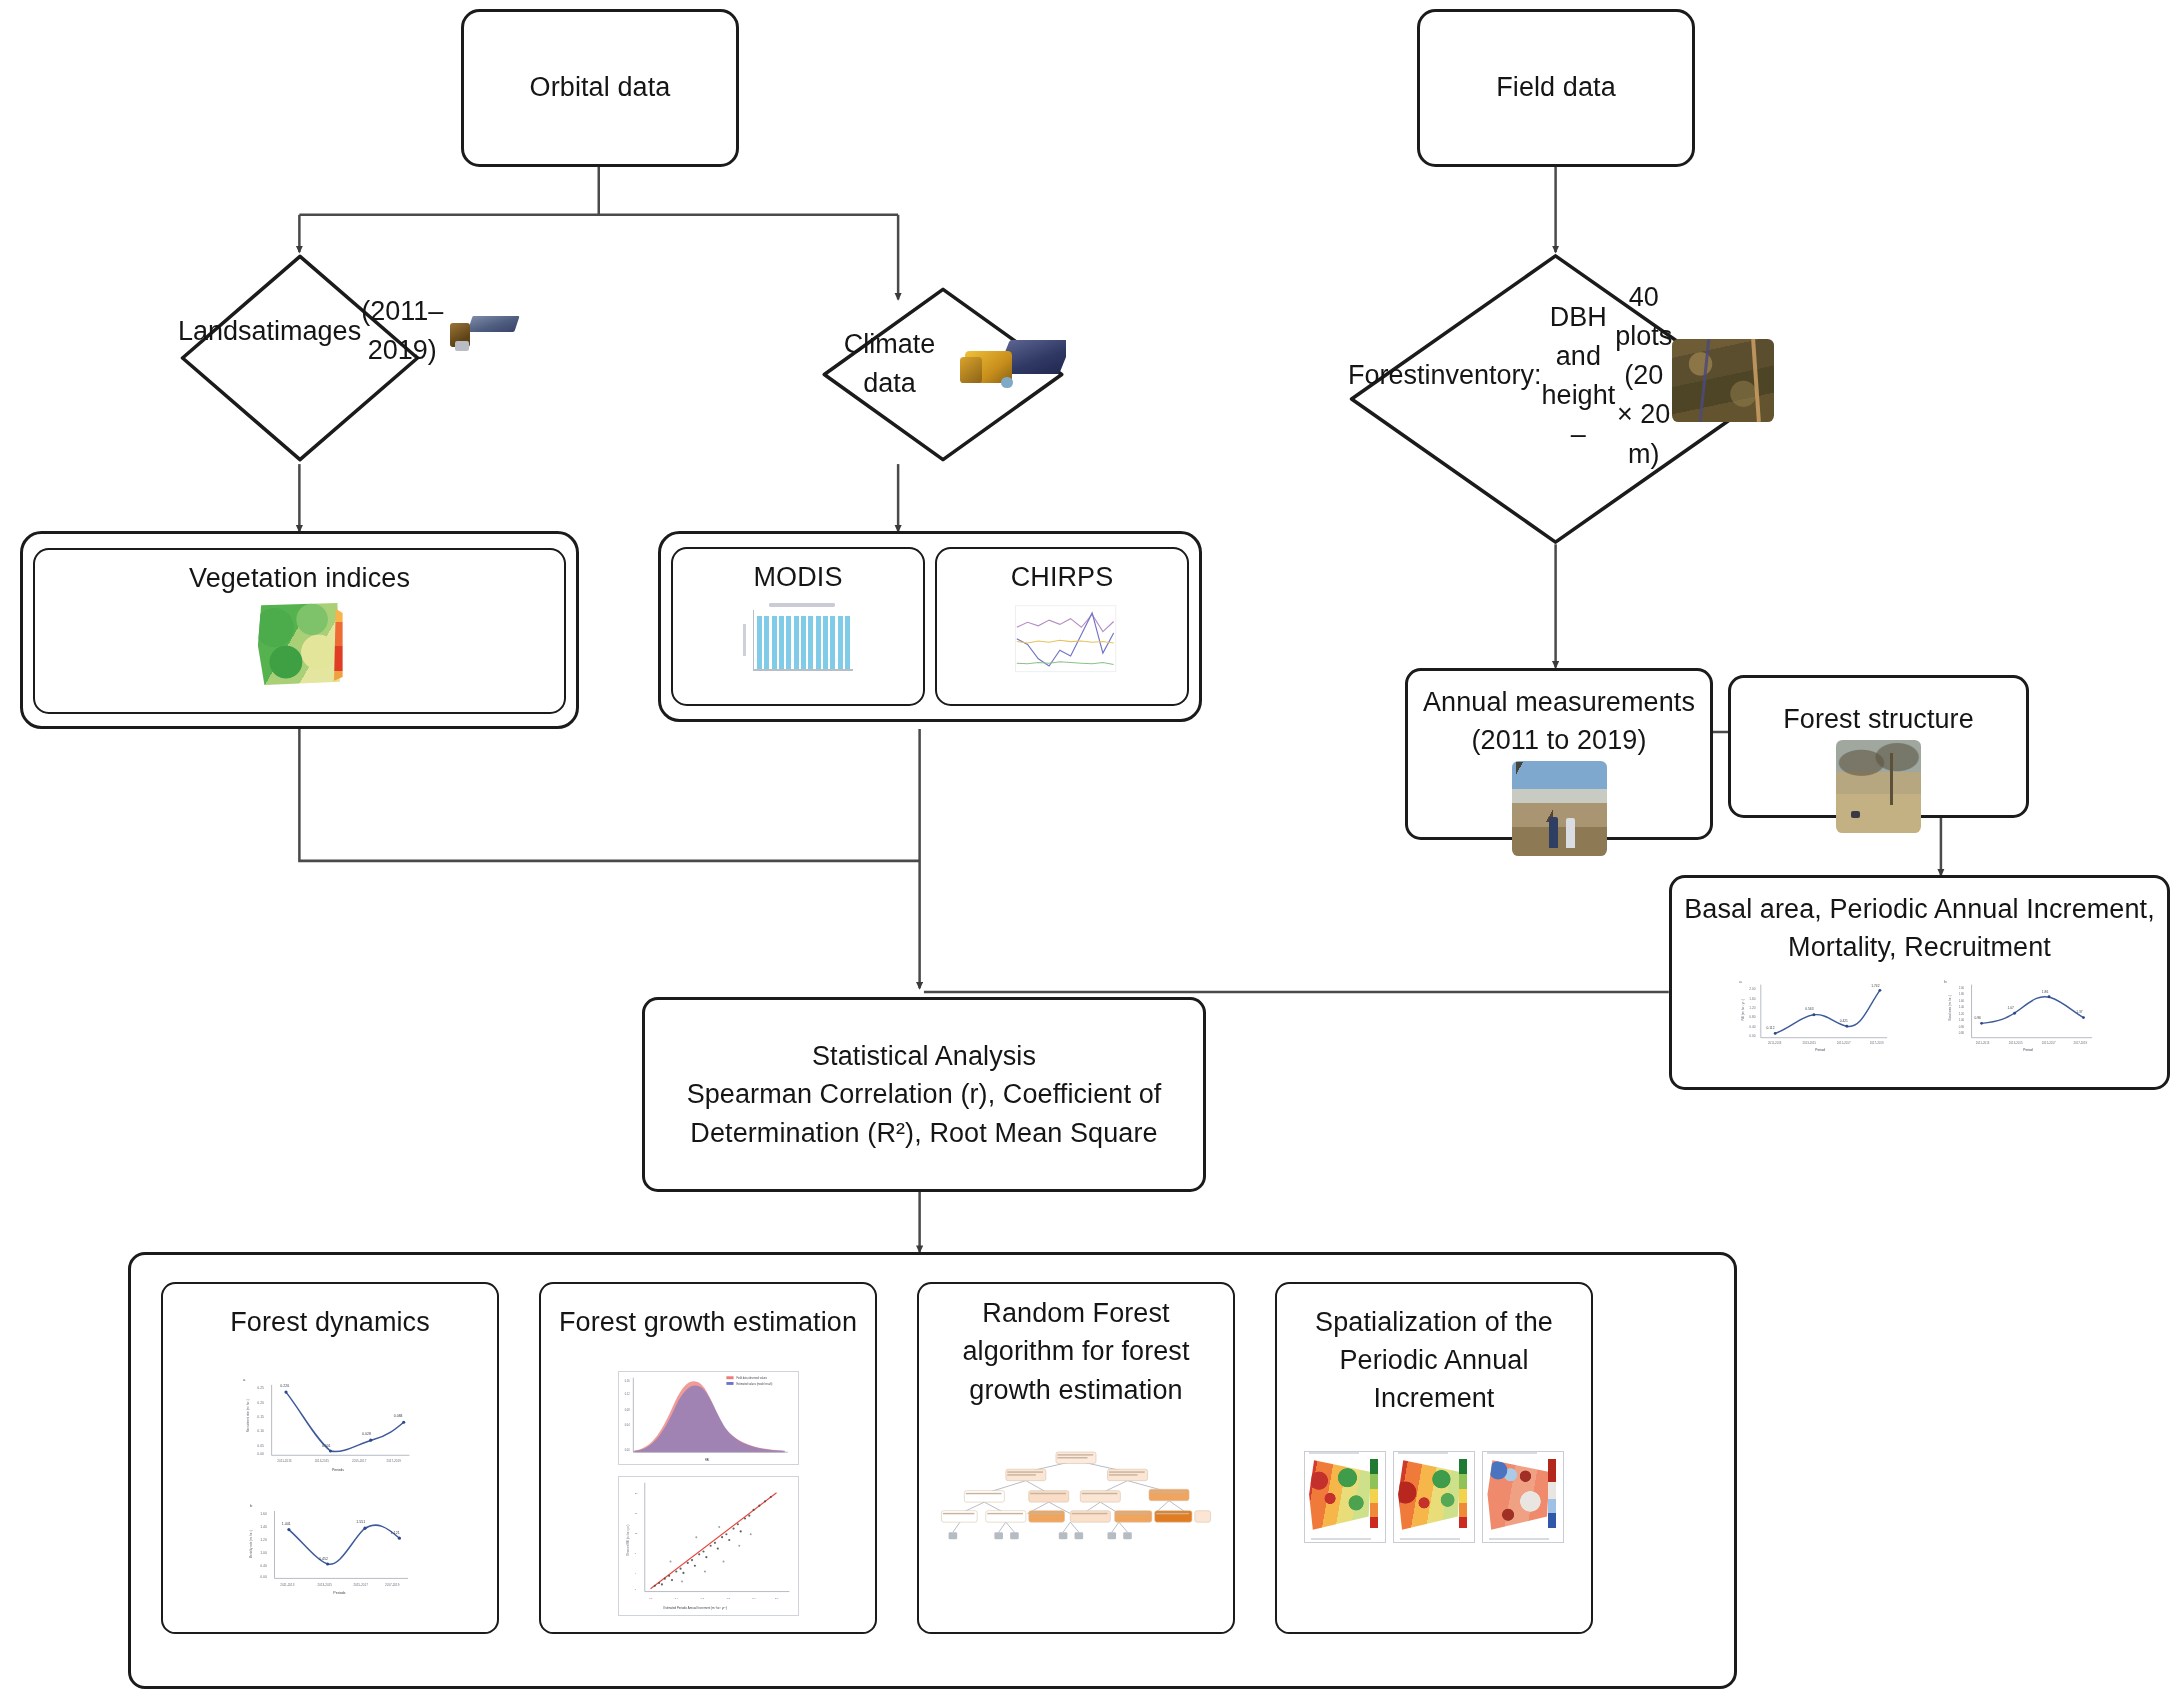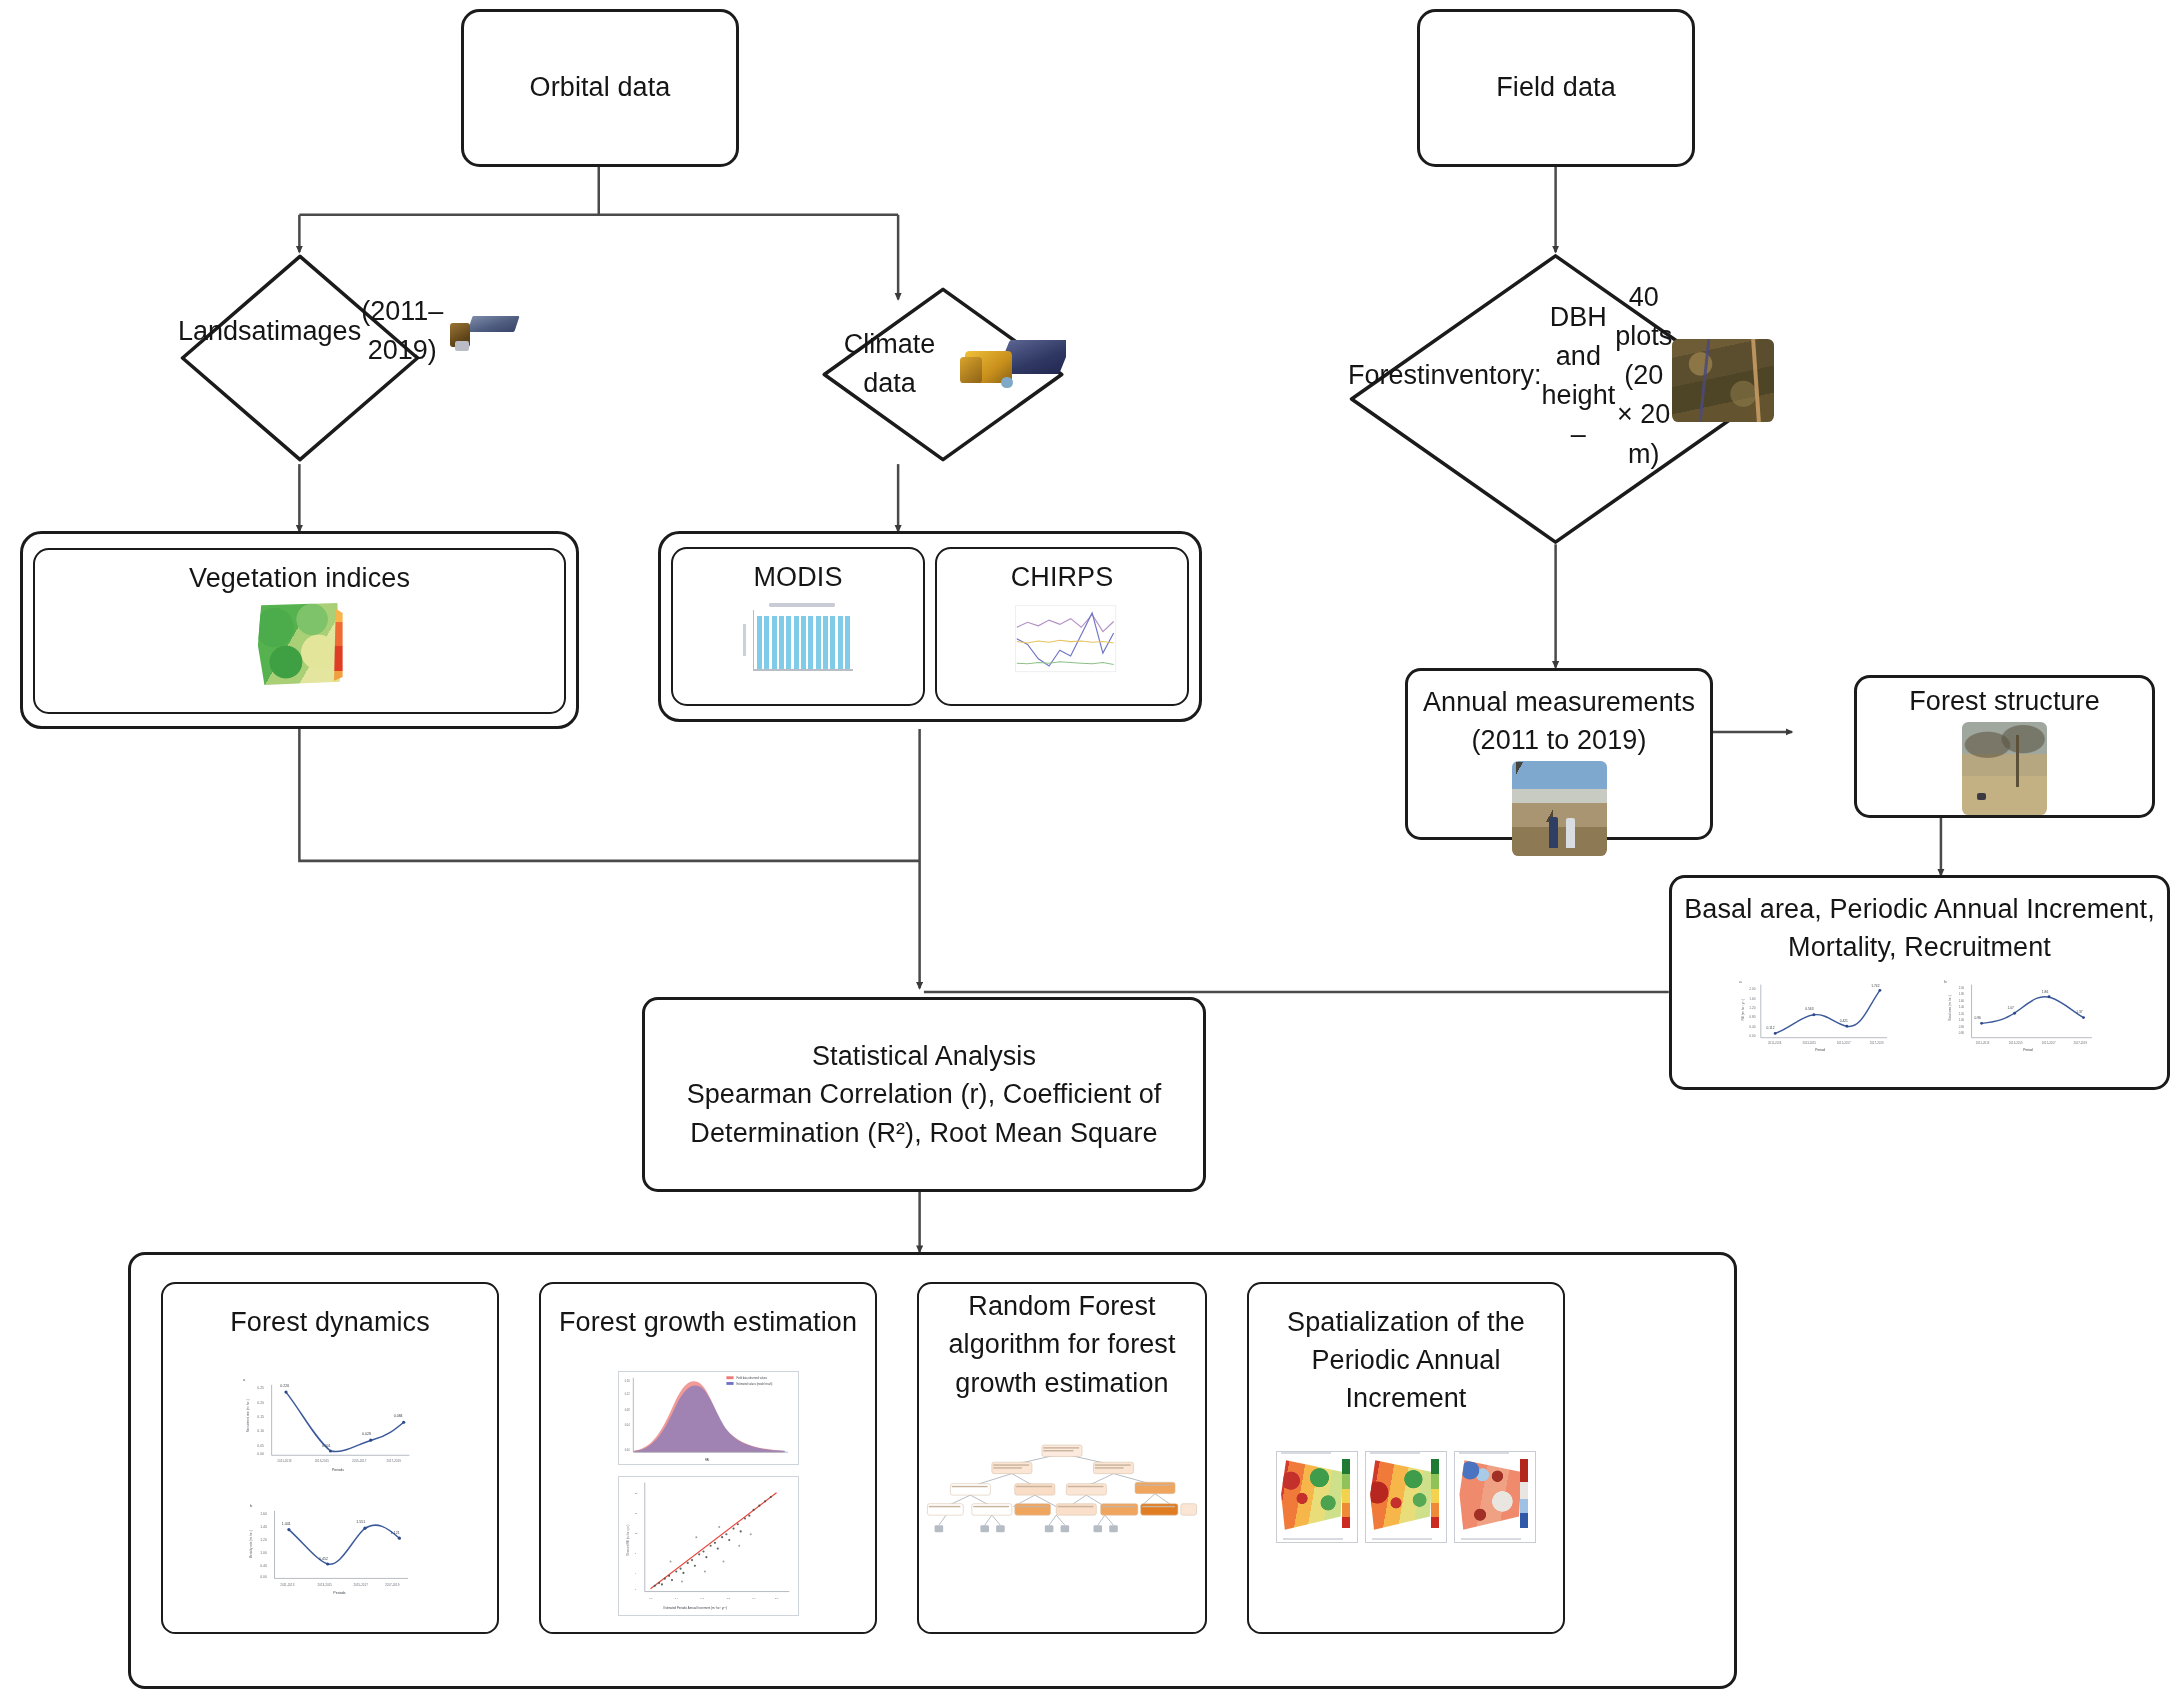--- a/index.html
+++ b/index.html
@@ -317,21 +317,21 @@
   <div class="node" style="left:1405px;top:668px;width:308px;height:172px;padding-top:11.5px;border-radius:15.8px;">
     <span class="label">Annual measurements</span>
     <span class="label">(2011 to 2019)</span>
     <div class="ph-field thumb" style="margin-top:1.4px;">
       <div class="tree"></div>
         <div class="p1"></div>
         <div class="p2"></div>
     </div>
   </div>
 
-  <div class="node" style="left:1854px;top:675px;width:301px;height:143px;padding-top:4px;border-radius:15.8px;">
+  <div class="node" style="left:1728px;top:675px;width:301px;height:143px;padding-top:22px;border-radius:15.8px;">
     <span class="label">Forest structure</span>
     <div class="ph-struct thumb" style="margin-top:1.4px;">
       <div class="canopy"></div>
         <div class="trunk"></div>
         <div class="animal"></div>
     </div>
   </div>
 
   <div class="node" style="left:1669px;top:875px;width:501px;height:215px;padding-top:11.5px;border-radius:15.8px;">
     <span class="label">Basal area, Periodic Annual Increment,</span>
@@ -574,21 +574,21 @@
               <text x="150" y="170">1.2</text>
                 <text x="186" y="170">1.6</text>
                 <text x="218" y="170">2.0</text>
             </g>
             <text x="62" y="184" font-size="4" fill="#3a3f47">Estimated Periodic Annual Increment (m² ha⁻¹ yr⁻¹)</text>
             <text x="14" y="110" font-size="3.6" fill="#6b7079" transform="rotate(-90 14 110)">Observed PAI (m² ha⁻¹ yr⁻¹)</text>
           </svg>
         </div>
       </div>
 
-      <div class="node thin" style="position:relative;left:0;top:0;width:290px;height:352px;border-radius:14.3px;padding-top:3px;">
+      <div class="node thin" style="position:relative;left:0;top:0;width:318px;height:352px;border-radius:14.3px;padding-top:10px;">
         <span class="label">Random Forest</span>
         <span class="label">algorithm for forest</span>
         <span class="label">growth estimation</span>
         <div class="ph-rf" style="width:272px;height:115px;margin-top:33px;">
           <svg viewBox="0 0 380 160" xmlns="http://www.w3.org/2000/svg">
             <g stroke="#9aa3ad" stroke-width="1" fill="none">
               <path d="M190,26 L120,42"></path>
                 <path d="M190,26 L262,42"></path>
               <path d="M120,54 L62,72"></path>
                 <path d="M120,54 L152,72"></path>

